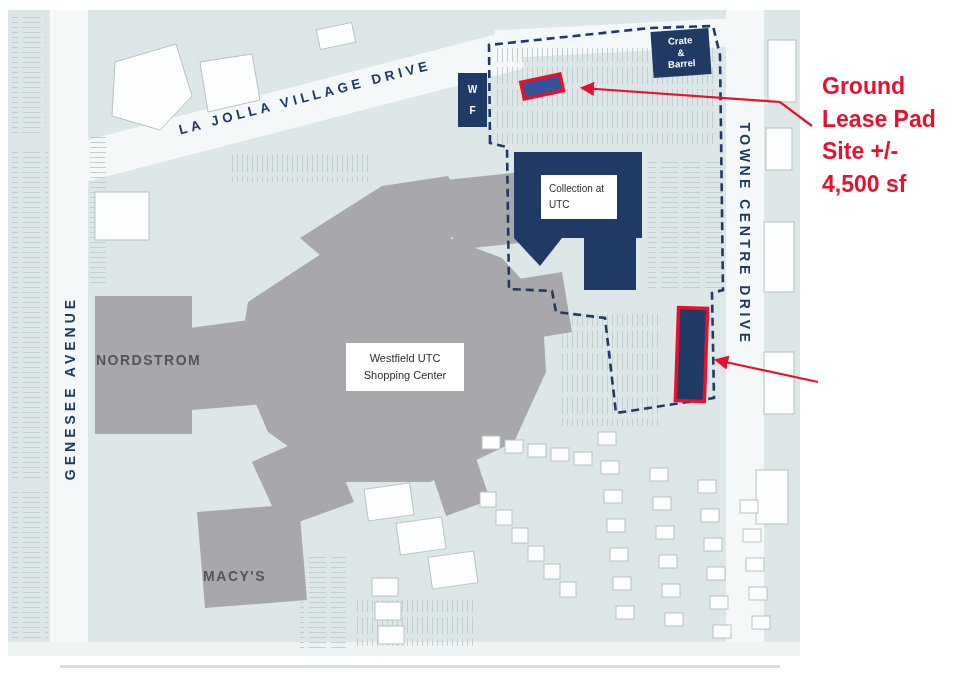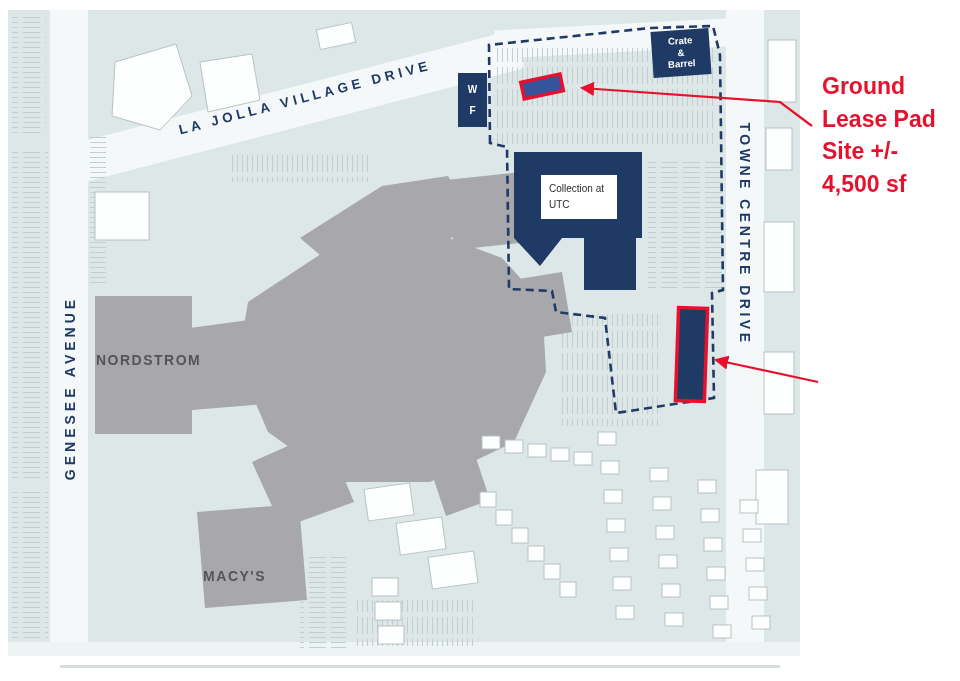--- a/index.html
+++ b/index.html
@@ -157,20 +157,21 @@
     <line x1="818" y1="382" x2="716" y2="360" stroke="#e8112d" stroke-width="2.2" marker-end="url(#arrowhead)"></line>
   </svg>
 
   <div class="street-label lbl-ljvd">LA JOLLA VILLAGE DRIVE</div>
   <div class="street-label lbl-genesee">GENESEE AVENUE</div>
   <div class="street-label lbl-towne">TOWNE CENTRE DRIVE</div>
 
   <div class="store-label lbl-nordstrom">NORDSTROM</div>
   <div class="store-label lbl-macys">MACY'S</div>
 
+  <div class="white-box box-westfield">Westfield UTC Shopping Center</div>
   <div class="white-box box-collection">Collection at UTC</div>
 
   <div class="box-crate">Crate &amp; Barrel</div>
   <div class="box-wf">
     <span>W</span>
     <span>F</span>
   </div>
 
   <div class="annotation ann-ground">Ground Lease Pad Site +/- 4,500 sf</div>
 

